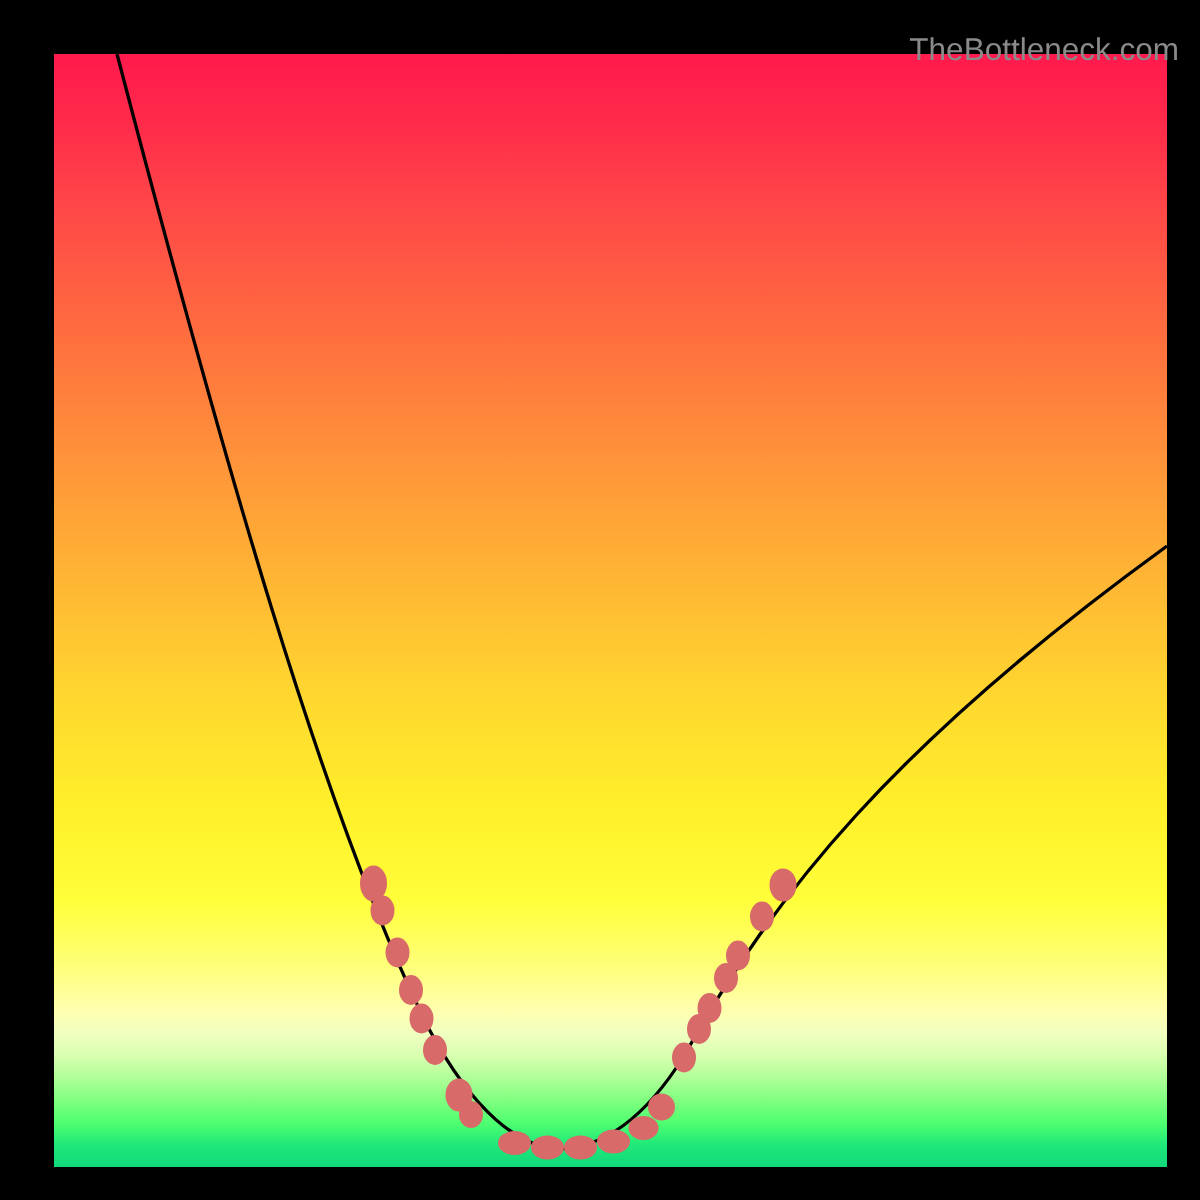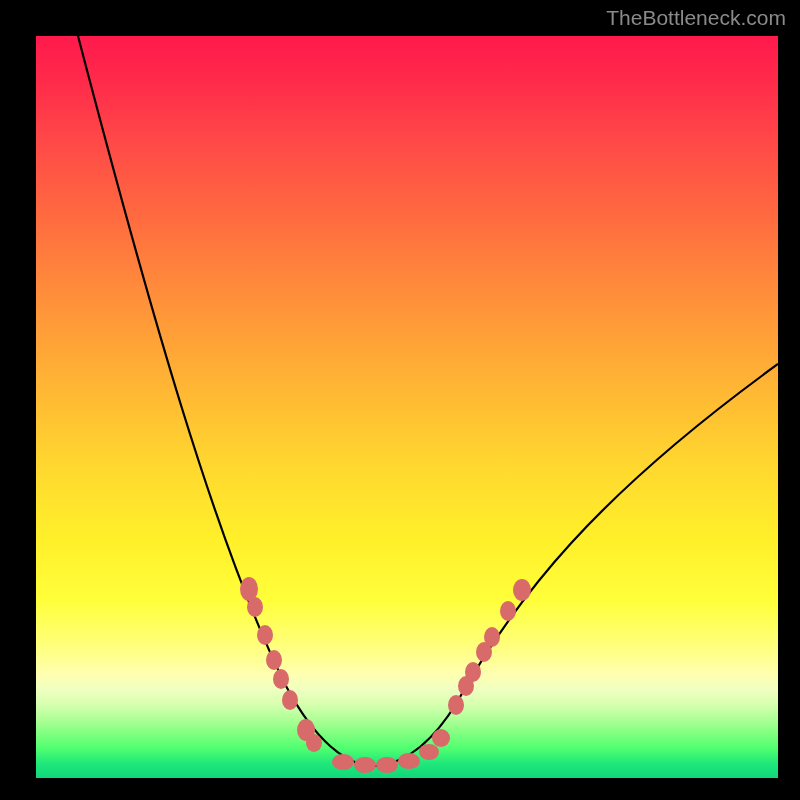--- a/index.html
+++ b/index.html
@@ -6,21 +6,21 @@
   body {
     width: 800px;
     height: 800px;
     background: #000;
     position: relative;
     overflow: hidden;
     font-family: Arial, sans-serif;
   }
   .attribution {
     position: absolute;
-    top: 6px;
+    top: 22px;
     right: 14px;
     color: #8a8a8a;
     font-size: 21px;
     font-weight: 400;
     z-index: 10;
   }
   .plot-area {
     position: absolute;
     left: 36px;
     top: 36px;

